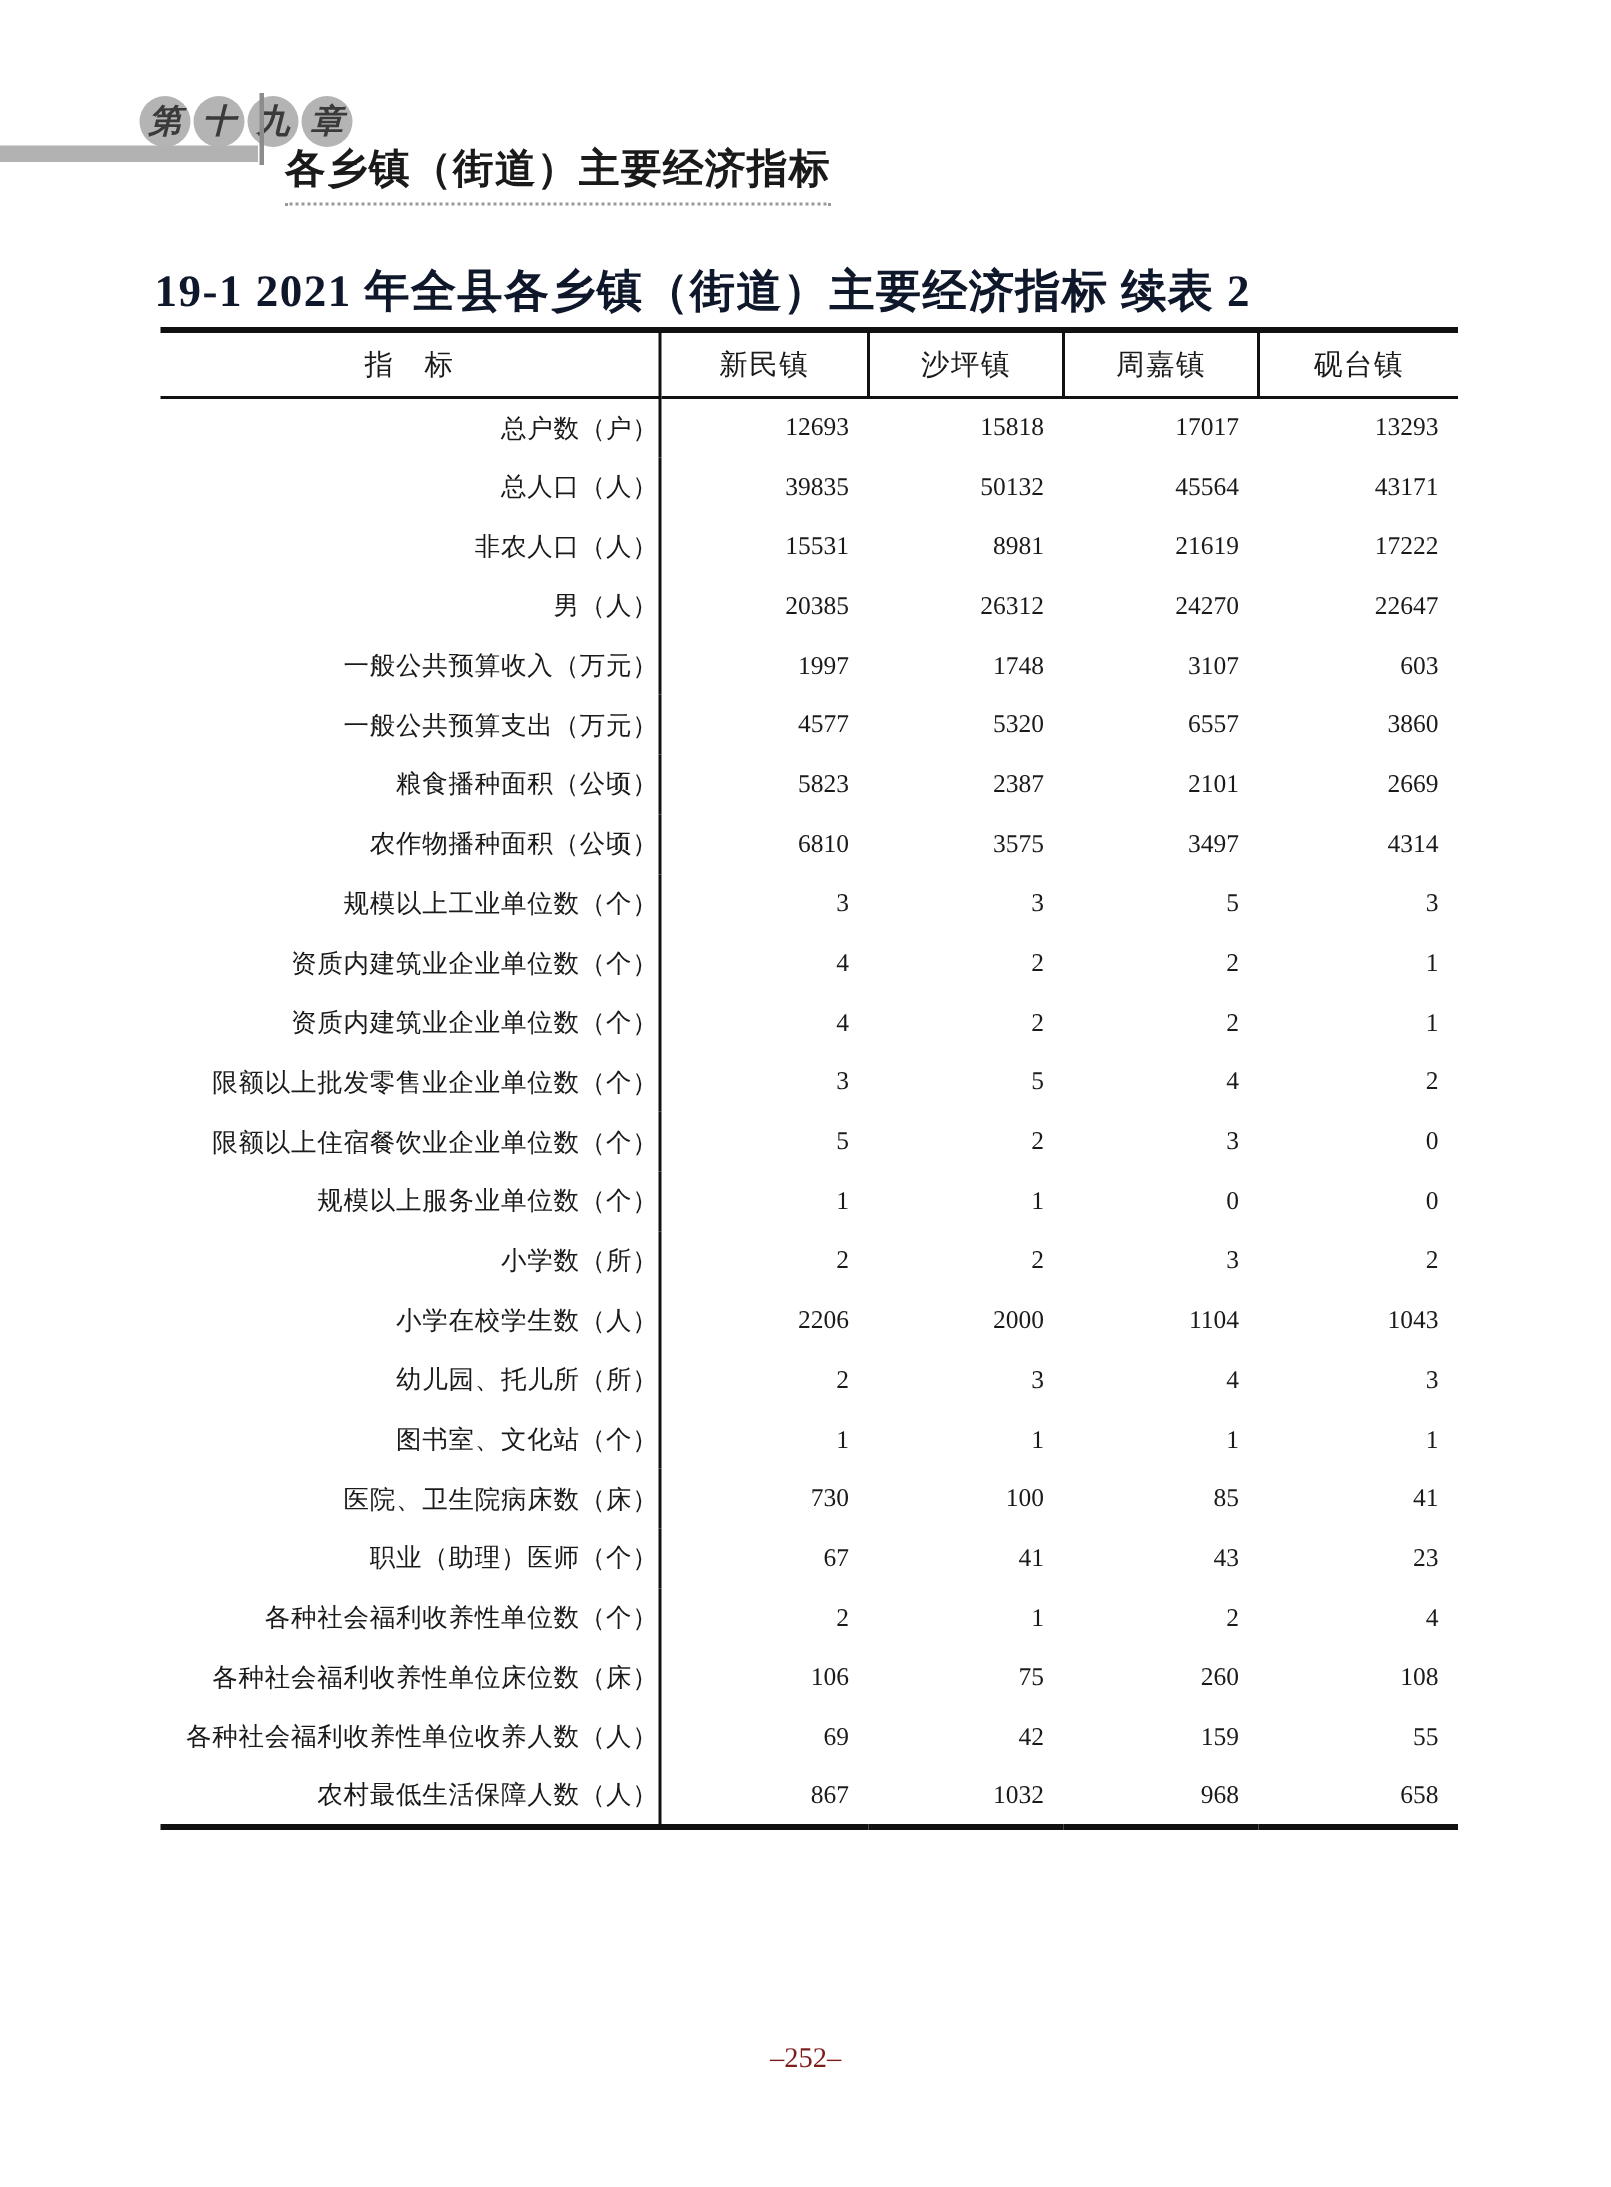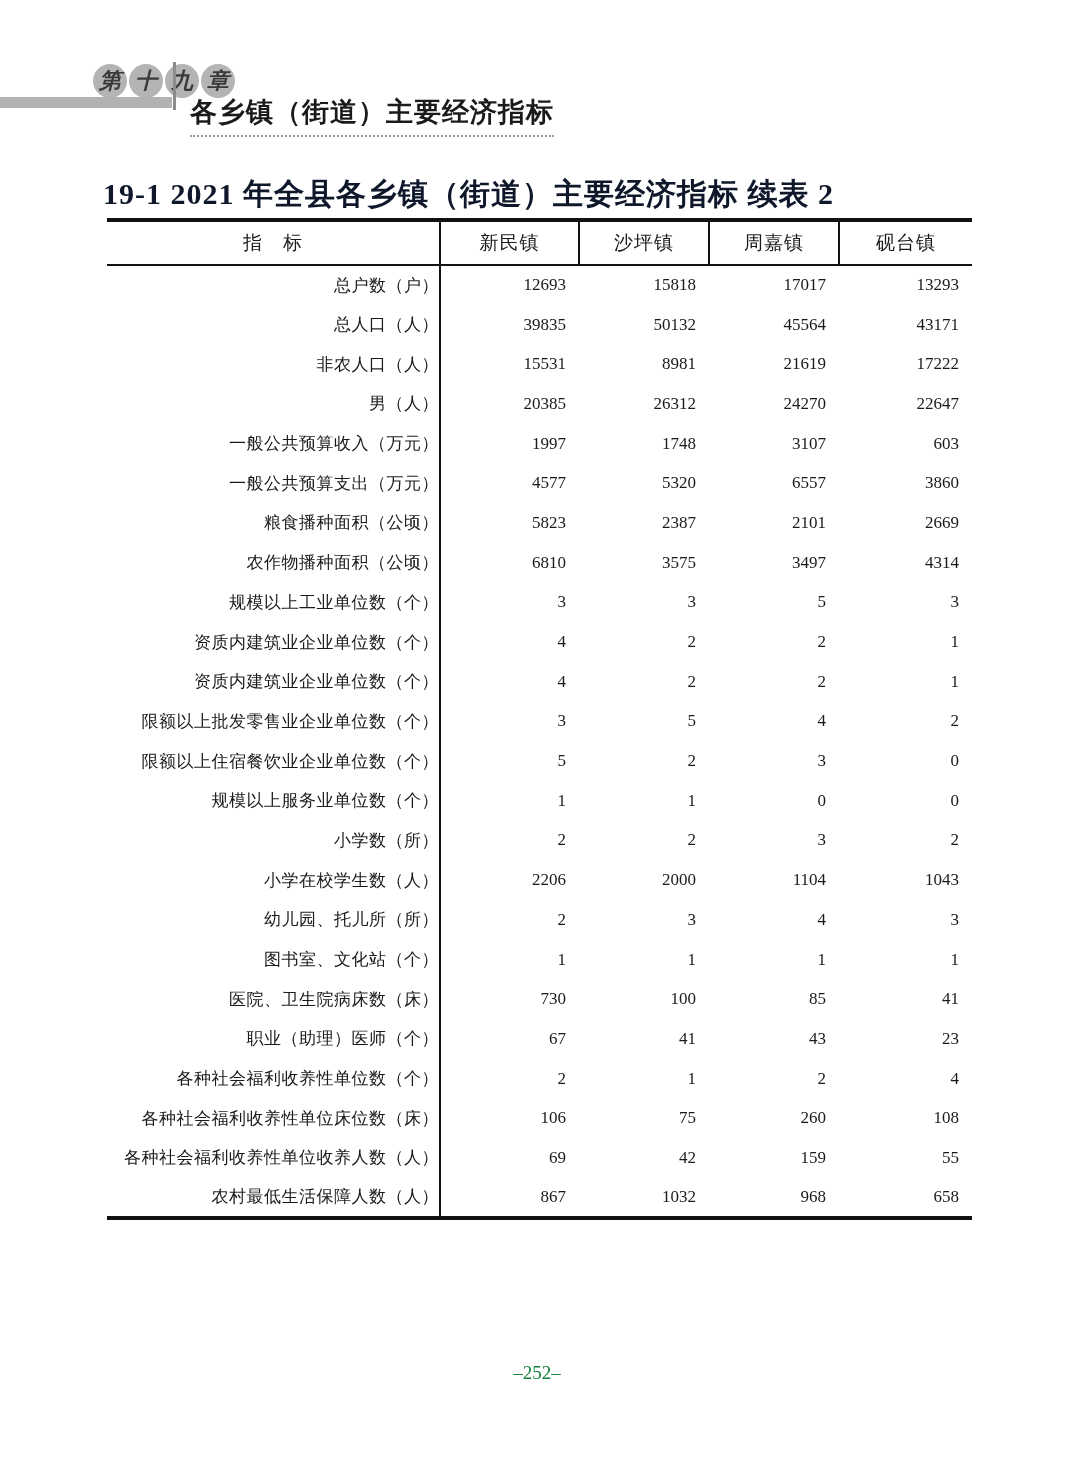--- a/index.html
+++ b/index.html
@@ -86,21 +86,21 @@
   }
   table.stats tbody td.val {
     text-align: right;
     padding-right: 13px;
   }
 
   
   .page-footer {
     position: absolute; top: 1362px; left: 0;
     width: 1074px; text-align: center;
-    font-size: 19px; color: #15803d;
+    font-size: 19px; color: #7f1d1d;
     font-family: "Liberation Serif", "DejaVu Serif", serif;
   }
 </style>
 </head>
 <body>
 
 <div class="page-header">
   <div class="badge-row">
     <span class="badge-circle">第</span>
     <span class="badge-circle">十</span>

